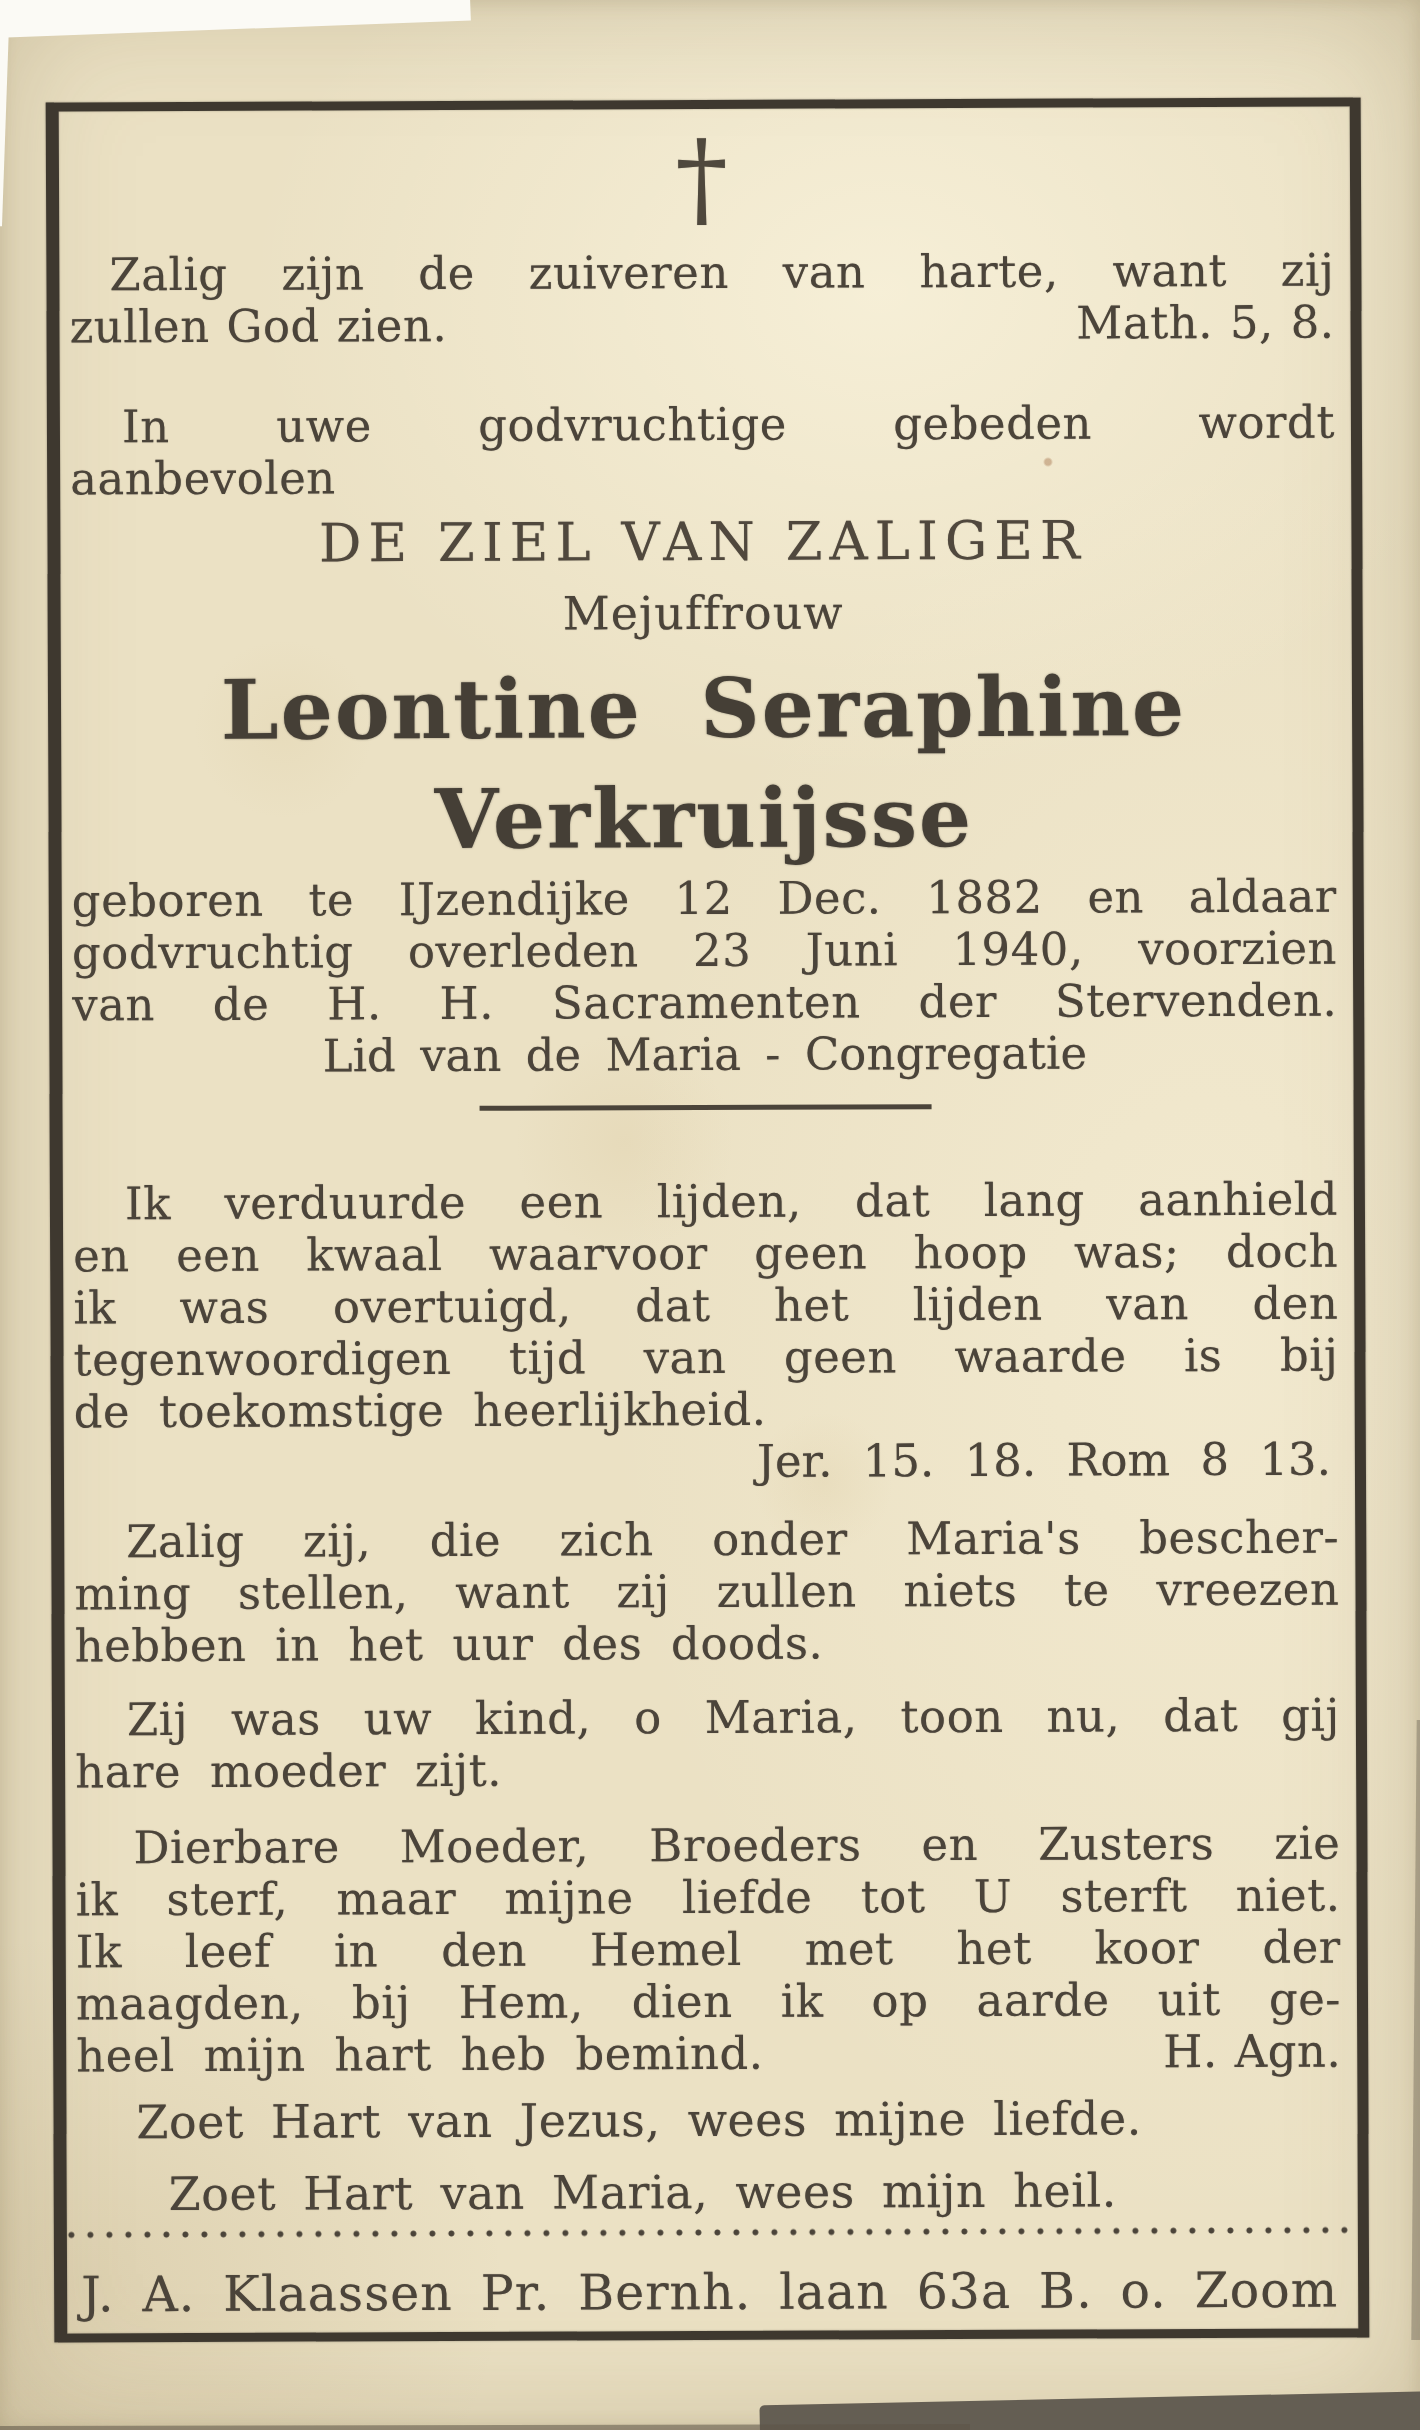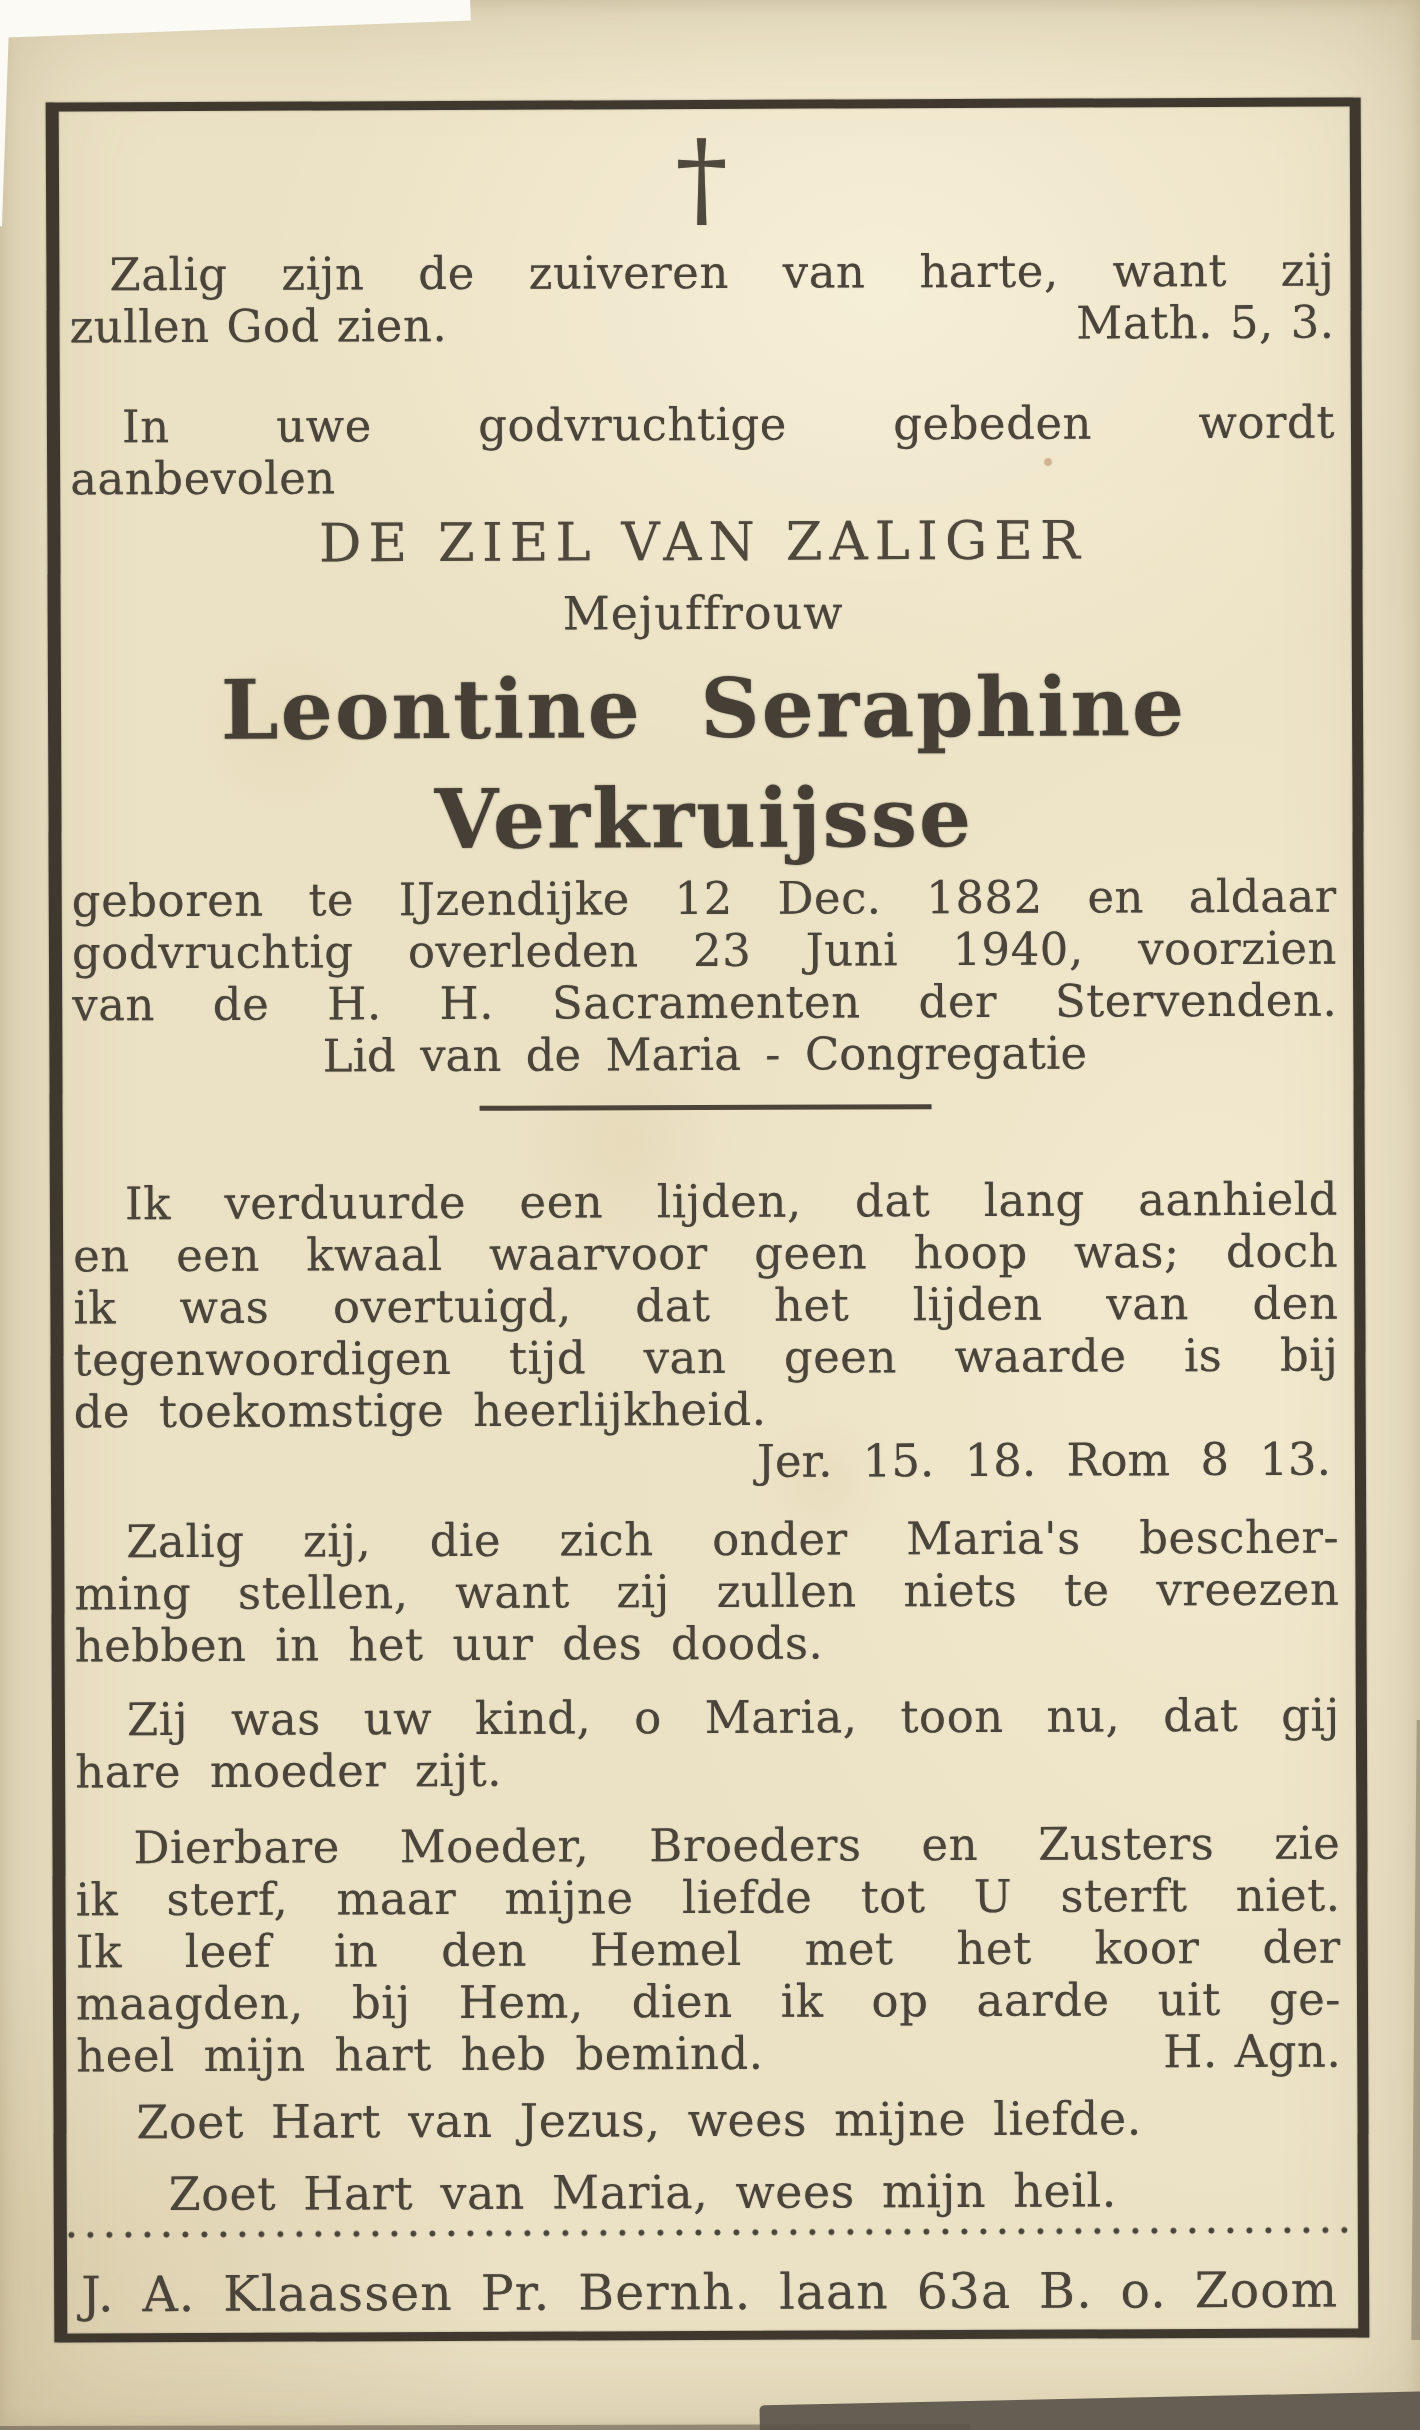--- a/index.html
+++ b/index.html
@@ -174,21 +174,21 @@
 
   <div class="frame">
     <div class="content">
 
       <div class="cross">†</div>
 
       <div class="epigraph">
         <div class="line ind40">Zalig zijn de zuiveren van harte, want zij</div>
         <div class="line split">
           <span>zullen God zien.</span>
-          <span>Math. 5, 3.</span>
+          <span>Math. 5, 8.</span>
         </div>
       </div>
 
       <div class="dedication">
         <div class="line ind52">In uwe godvruchtige gebeden wordt</div>
         <div class="line flush">aanbevolen</div>
       </div>
 
       <div class="soul-heading">DE ZIEL VAN ZALIGER</div>
 

